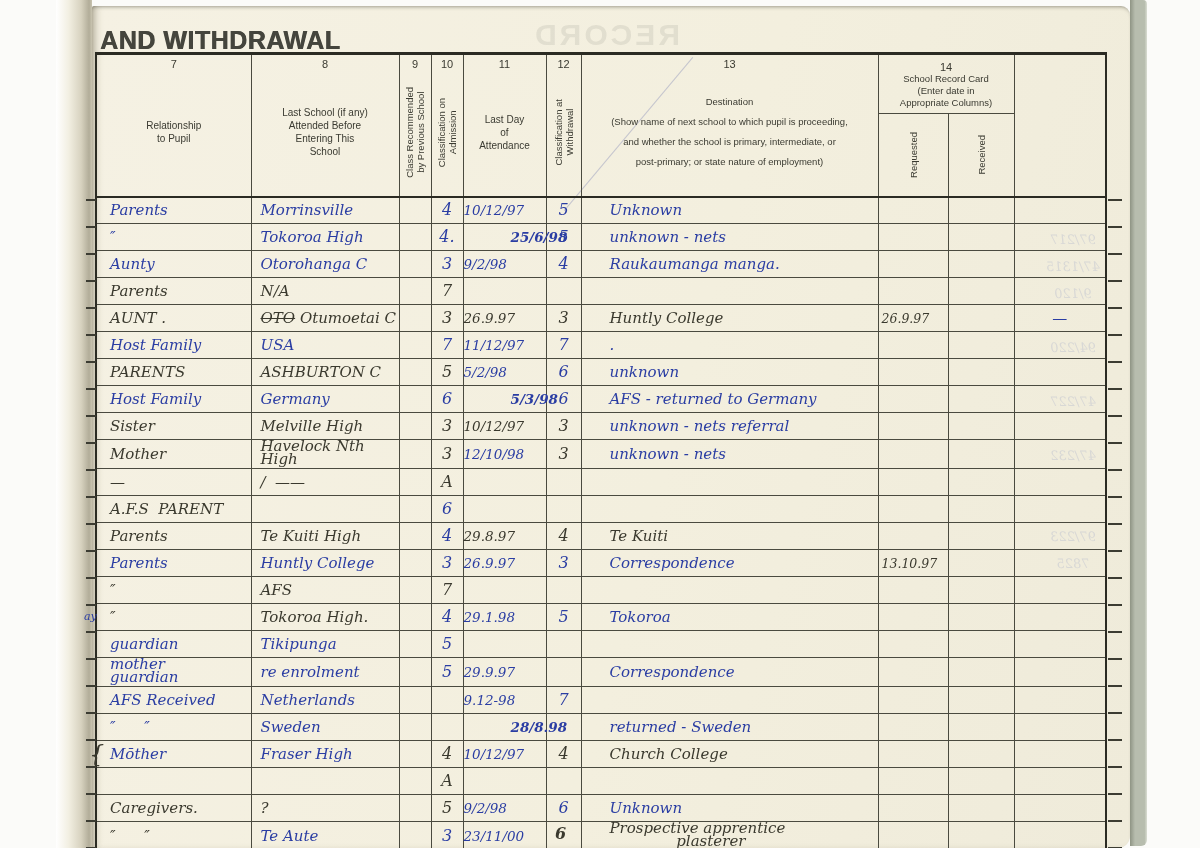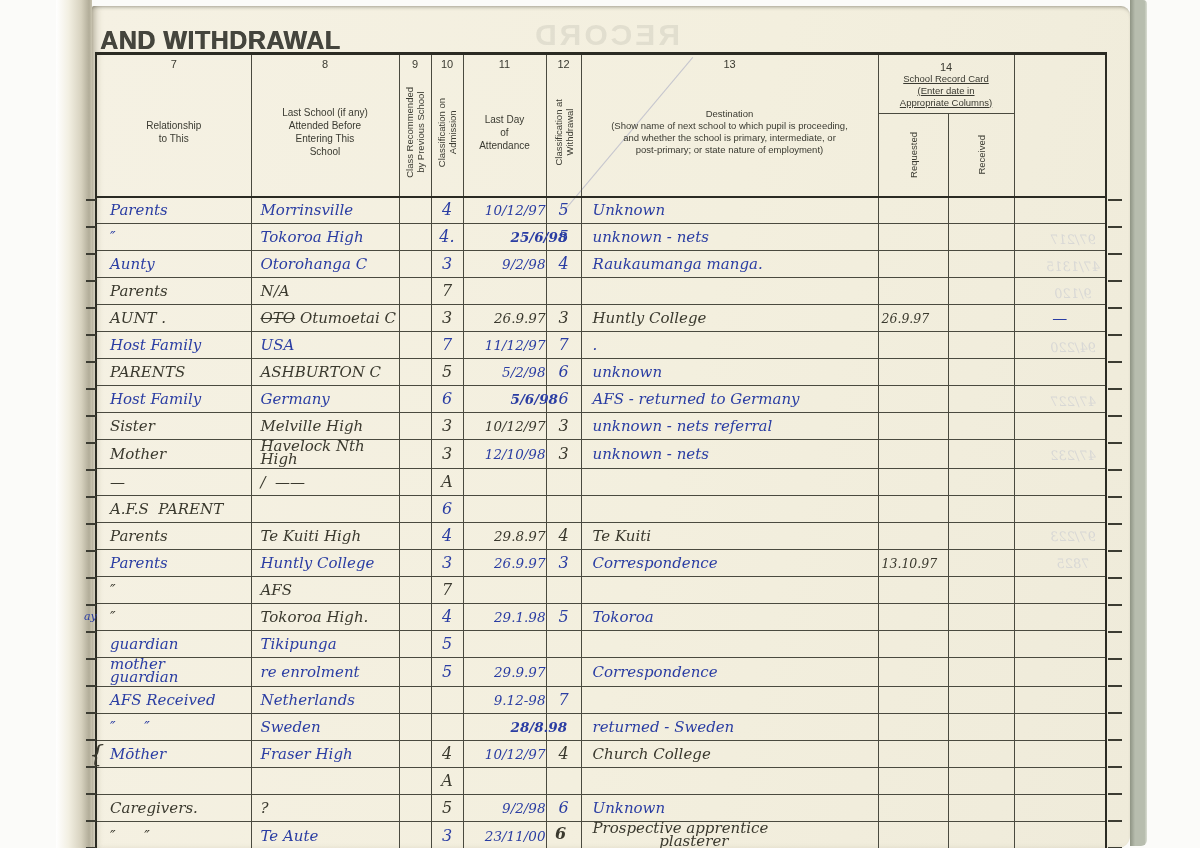--- a/index.html
+++ b/index.html
@@ -37,40 +37,40 @@
     table-layout:fixed;border:2px solid #2b2b23;border-top-width:3px;}
   .grid th,.grid td{border:1px solid #4a4a3f;padding:0;font-weight:normal;}
   .grid thead{border-bottom:2px solid #2b2b23;}
   tr.h1{height:60px;} tr.h2{height:83px;}
   tbody tr{height:27px;text-decoration:underline;}
 
   .hwrap{display:flex;flex-direction:column;height:139px;}
   .num{font-size:11px;color:#3a3a31;text-align:center;padding-top:2px;flex:0 0 auto;}
   .lbl{flex:1;display:flex;align-items:center;justify-content:center;text-align:center;
     white-space:pre-line;font-size:10px;line-height:13px;color:#3a3a31;}
-  .lbl.small{font-size:9.5px;line-height:12px;}
+  .lbl.small{font-size:9.5px;line-height:20px;}
   .vwrap{flex:1;display:flex;align-items:center;justify-content:center;}
   .vert{writing-mode:vertical-rl;transform:rotate(180deg);white-space:pre-line;
     font-size:9.5px;line-height:11px;text-align:center;color:#3a3a31;}
   th.h14 .num{padding-top:1px;}
-  th.h14 .lbl14{font-size:9.5px;line-height:12px;text-align:center;white-space:pre-line;color:#3a3a31;text-decoration:underline;}
+  th.h14 .lbl14{font-size:9.5px;line-height:12px;text-align:center;white-space:pre-line;color:#3a3a31;}
 
   tbody td{vertical-align:middle;overflow:visible;}
   .hand{font-family:"DejaVu Serif",serif;font-style:italic;font-size:15px;white-space:pre-wrap;
     display:inline-block;line-height:13px;}
   .ink-b{color:#2a3da3;} .ink-k{color:#3a392e;}
   .bold{font-weight:bold;font-size:16px;margin-left:47px;}
   .big{font-size:26px;font-weight:bold;line-height:18px;transform:translate(-3px,-2px);}
   td.c-rel{padding-left:13px;}
   td.c-school{padding-left:9px;}
   td.c-c10,td.c-c12{text-align:center;}
   td.c-c10 .hand,td.c-c12 .hand{font-size:16px;}
-  td.c-c11{text-align:right;}
+  td.c-c11{text-align:left;}
   td.c-c11 .hand{font-size:13.5px;}
-  td.c-dest{padding-left:11px;}
+  td.c-dest{padding-left:28px;}
   td.c-req{padding-left:3px;} td.c-req .hand{font-size:12.5px;}
   td.c-x{text-align:center;}
   .hand s{text-decoration:line-through;}
 
   
   .tick{position:absolute;top:193px;height:650px;
     background:repeating-linear-gradient(to bottom,#3c3c32 0 2px,transparent 2px 27px);}
   .tick.left{left:-6px;width:10px;}
   .tick.right{left:1016px;width:14px;}
 
@@ -102,21 +102,21 @@
           <col style="width:70px">
           <col style="width:66px">
         <col style="width:92px">
       </colgroup>
       <thead>
         <tr class="h1">
           <th rowspan="2">
             <div class="hwrap">
                 <div class="num">7</div>
             <div class="lbl">Relationship
-to This</div>
+to Pupil</div>
               </div>
             </th>
           <th rowspan="2">
             <div class="hwrap">
                 <div class="num">8</div>
             <div class="lbl">Last School (if any)
 Attended Before
 Entering This
 School</div>
               </div>
@@ -269,21 +269,21 @@
             <td class="c-dest"><span class="hand ink-b">unknown</span></td>
             <td class="c-req"></td>
             <td class="c-rec"></td>
             <td class="c-x"></td>
           </tr>
           <tr>
             <td class="c-rel"><span class="hand ink-b">Host Family</span></td>
             <td class="c-school"><span class="hand ink-b">Germany</span></td>
             <td class="c-c9"></td>
             <td class="c-c10"><span class="hand ink-b">6</span></td>
-            <td class="c-c11"><span class="hand ink-b bold">5/6/98</span></td>
+            <td class="c-c11"><span class="hand ink-b bold">5/3/98</span></td>
             <td class="c-c12"><span class="hand ink-b">6</span></td>
             <td class="c-dest"><span class="hand ink-b">AFS - returned to Germany</span></td>
             <td class="c-req"></td>
             <td class="c-rec"></td>
             <td class="c-x"></td>
           </tr>
           <tr>
             <td class="c-rel"><span class="hand ink-k">Sister</span></td>
             <td class="c-school"><span class="hand ink-k">Melville High</span></td>
             <td class="c-c9"></td>

